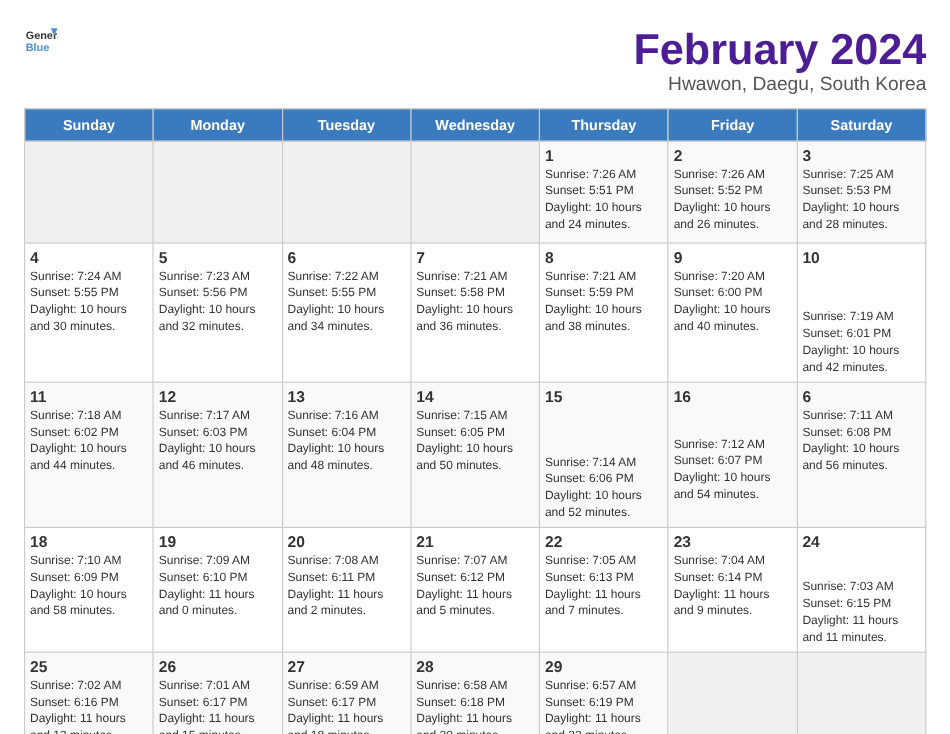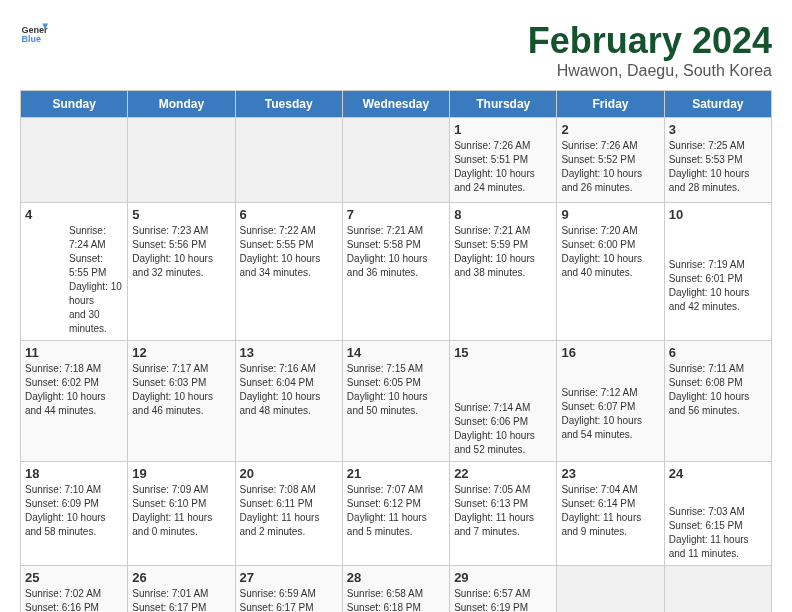--- a/index.html
+++ b/index.html
@@ -24,21 +24,21 @@
     .logo-icon {
       width: 28px;
       height: 28px;
     }
     .title-area {
       text-align: right;
     }
     .main-title {
       font-size: 36px;
       font-weight: bold;
-      color: #14532d;
+      color: #4c1d95;
     }
     .subtitle {
       font-size: 16px;
       color: #555;
     }
     table {
       width: 100%;
       border-collapse: collapse;
       font-size: 11px;
     }
@@ -132,21 +132,21 @@
           <span class="day-number">3</span>
           <div class="day-info" style="white-space: pre-line;">Sunrise: 7:25 AM
 Sunset: 5:53 PM
 Daylight: 10 hours
 and 28 minutes.</div>
         </td>
       </tr>
       <tr>
         <td>
           <span class="day-number">4</span>
-          <div class="day-info" style="white-space: pre-line; margin-left: 44px;">Sunrise: 7:24 AM
+          <div class="day-info" style="white-space: pre-line;">Sunrise: 7:24 AM
 Sunset: 5:55 PM
 Daylight: 10 hours
 and 30 minutes.</div>
         </td>
         <td>
           <span class="day-number">5</span>
           <div class="day-info" style="white-space: pre-line;">Sunrise: 7:23 AM
 Sunset: 5:56 PM
 Daylight: 10 hours
 and 32 minutes.</div>

